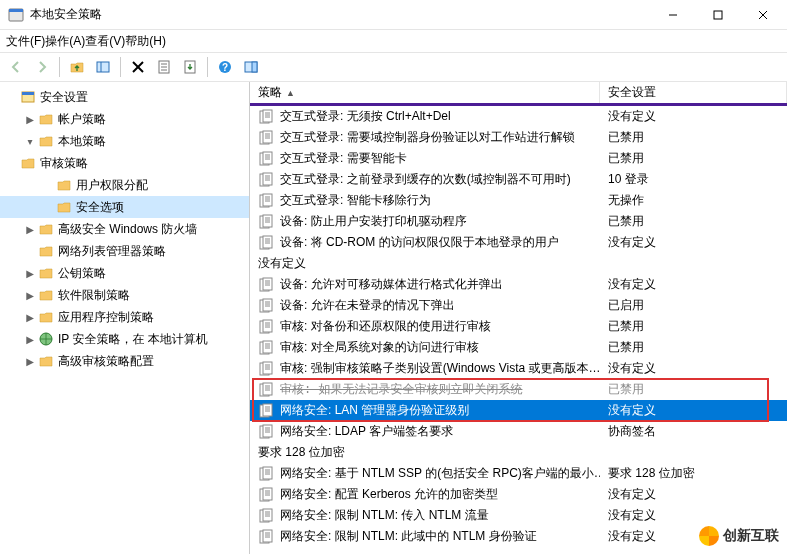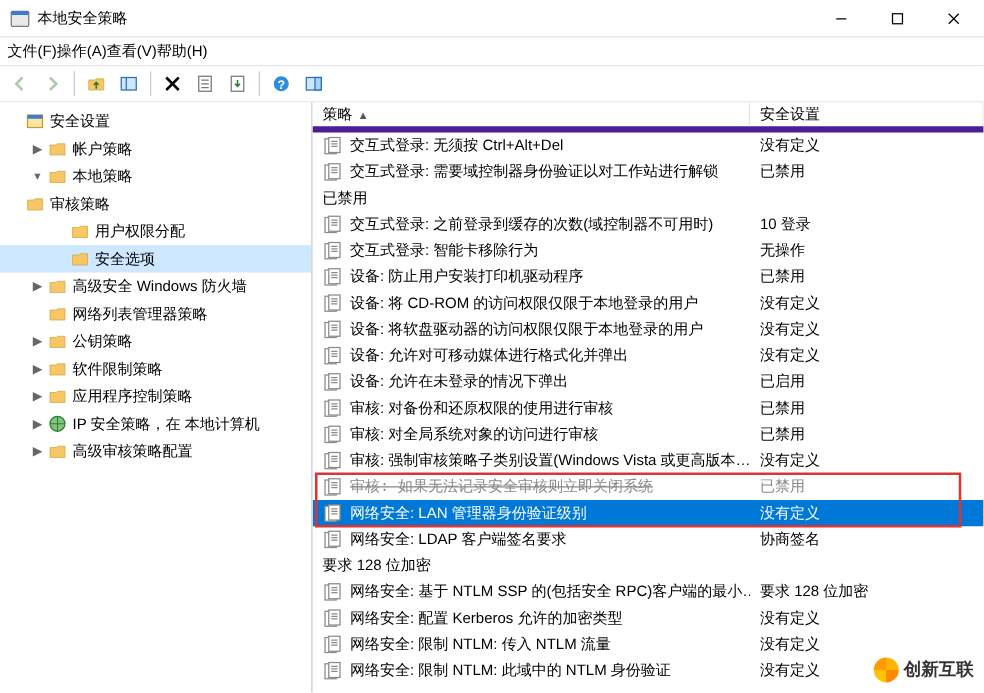--- a/index.html
+++ b/index.html
@@ -46,21 +46,21 @@
     background:#fff;
   }
   .tree-row {
     display:flex; align-items:center; height:22px; padding-left:4px; white-space:nowrap;
   }
   .tree-row .tw { width:16px; display:inline-flex; justify-content:center; color:#666; font-size:10px;}
   .tree-row .ticon { width:16px; height:16px; margin-right:4px; display:inline-flex; align-items:center; justify-content:center;}
   .tree-row.selected { background:#cde8ff; }
   .listpane { flex:1; display:flex; flex-direction:column; overflow:hidden; }
   .listhdr {
-    height:24px; display:flex; align-items:stretch; border-bottom:5px solid #4c1d95;
+    height:24px; display:flex; align-items:stretch; border-bottom:3px solid #4c1d95;
     background:#fff; font-size:12px;
   }
   .listhdr .col {
     display:flex; align-items:center; padding:0 8px; border-right:1px solid #e5e5e5;
   }
   .listbody { flex:1; overflow:auto; position:relative; }
   .row {
     height:21px; display:flex; align-items:center; font-size:12px;
   }
   .row .c0 { width:350px; padding-left:8px; display:flex; align-items:center; overflow:hidden; white-space:nowrap; text-overflow:ellipsis;}
@@ -335,20 +335,30 @@
                 <rect x="5" y="1" width="9" height="12" fill="#fff" stroke="#8a8a8a"></rect>
                 <line x1="7" y1="4" x2="12" y2="4" stroke="#8a8a8a"></line>
                 <line x1="7" y1="6" x2="12" y2="6" stroke="#8a8a8a"></line>
                 <line x1="7" y1="8" x2="12" y2="8" stroke="#8a8a8a"></line>
               </svg></span>
             <span class="txt">交互式登录: 需要域控制器身份验证以对工作站进行解锁</span>
           </div>
           <div class="c1">已禁用</div>
         </div>
         <div class="row">
+          <div class="c0">
+            <span class="picon"><svg width="16" height="16" viewBox="0 0 16 16">
+                <rect x="2" y="2" width="9" height="12" fill="#fff" stroke="#8a8a8a"></rect>
+                <rect x="5" y="1" width="9" height="12" fill="#fff" stroke="#8a8a8a"></rect>
+                <line x1="7" y1="4" x2="12" y2="4" stroke="#8a8a8a"></line>
+                <line x1="7" y1="6" x2="12" y2="6" stroke="#8a8a8a"></line>
+                <line x1="7" y1="8" x2="12" y2="8" stroke="#8a8a8a"></line>
+              </svg></span>
+            <span class="txt">交互式登录: 需要智能卡</span>
+          </div>
           <div class="c1">已禁用</div>
         </div>
         <div class="row">
           <div class="c0">
             <span class="picon"><svg width="16" height="16" viewBox="0 0 16 16">
                 <rect x="2" y="2" width="9" height="12" fill="#fff" stroke="#8a8a8a"></rect>
                 <rect x="5" y="1" width="9" height="12" fill="#fff" stroke="#8a8a8a"></rect>
                 <line x1="7" y1="4" x2="12" y2="4" stroke="#8a8a8a"></line>
                 <line x1="7" y1="6" x2="12" y2="6" stroke="#8a8a8a"></line>
                 <line x1="7" y1="8" x2="12" y2="8" stroke="#8a8a8a"></line>
@@ -390,30 +400,20 @@
                 <rect x="5" y="1" width="9" height="12" fill="#fff" stroke="#8a8a8a"></rect>
                 <line x1="7" y1="4" x2="12" y2="4" stroke="#8a8a8a"></line>
                 <line x1="7" y1="6" x2="12" y2="6" stroke="#8a8a8a"></line>
                 <line x1="7" y1="8" x2="12" y2="8" stroke="#8a8a8a"></line>
               </svg></span>
             <span class="txt">设备: 将 CD-ROM 的访问权限仅限于本地登录的用户</span>
           </div>
           <div class="c1">没有定义</div>
         </div>
         <div class="row">
-          <div class="c0">
-            <span class="picon"><svg width="16" height="16" viewBox="0 0 16 16">
-                <rect x="2" y="2" width="9" height="12" fill="#fff" stroke="#8a8a8a"></rect>
-                <rect x="5" y="1" width="9" height="12" fill="#fff" stroke="#8a8a8a"></rect>
-                <line x1="7" y1="4" x2="12" y2="4" stroke="#8a8a8a"></line>
-                <line x1="7" y1="6" x2="12" y2="6" stroke="#8a8a8a"></line>
-                <line x1="7" y1="8" x2="12" y2="8" stroke="#8a8a8a"></line>
-              </svg></span>
-            <span class="txt">设备: 将软盘驱动器的访问权限仅限于本地登录的用户</span>
-          </div>
           <div class="c1">没有定义</div>
         </div>
         <div class="row">
           <div class="c0">
             <span class="picon"><svg width="16" height="16" viewBox="0 0 16 16">
                 <rect x="2" y="2" width="9" height="12" fill="#fff" stroke="#8a8a8a"></rect>
                 <rect x="5" y="1" width="9" height="12" fill="#fff" stroke="#8a8a8a"></rect>
                 <line x1="7" y1="4" x2="12" y2="4" stroke="#8a8a8a"></line>
                 <line x1="7" y1="6" x2="12" y2="6" stroke="#8a8a8a"></line>
                 <line x1="7" y1="8" x2="12" y2="8" stroke="#8a8a8a"></line>

